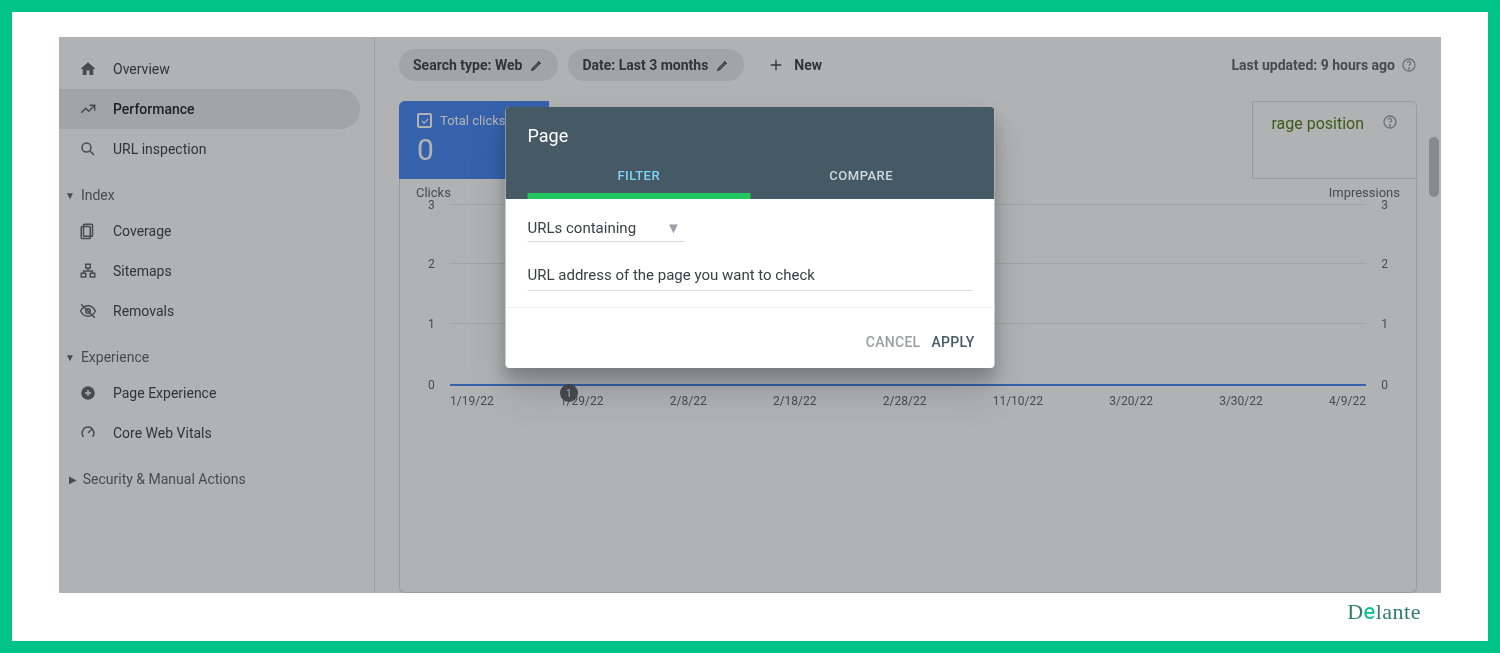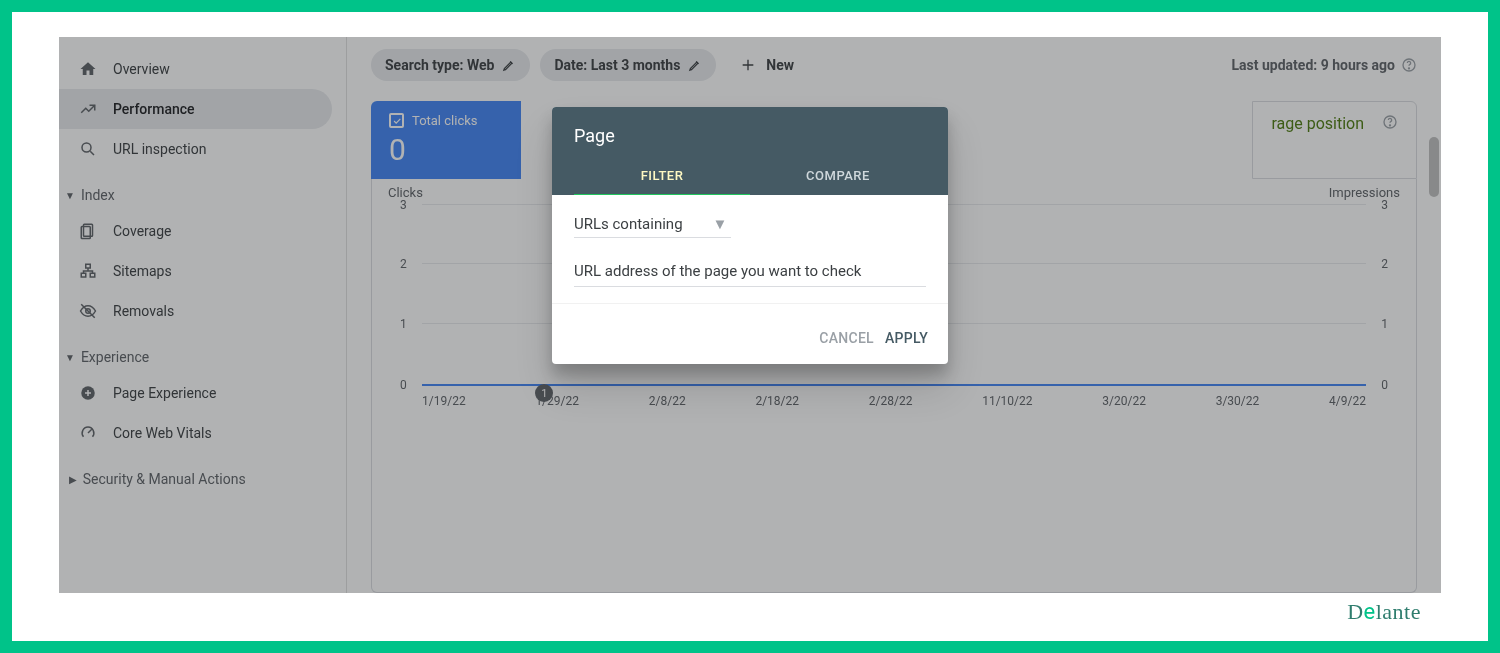--- a/index.html
+++ b/index.html
@@ -2,21 +2,21 @@
 <html><head>
 <meta charset="utf-8">
 <style>
 * { box-sizing: border-box; margin: 0; padding: 0; font-family: Roboto, "Google Sans", Arial, sans-serif; }
 body { width: 1500px; height: 653px; background: #fff; display: flex; flex-direction: column; overflow: hidden; }
 .outer { border: 12px solid #00C389; flex: 1; display: flex; flex-direction: column; position: relative; }
 .pad { background: #fff; padding: 25px 47px 10px 47px; flex: 1; display: flex; flex-direction: column; }
 .app { background: #fff; flex: 1; position: relative; display: flex; overflow: hidden; }
 
 
-.sidebar { width: 288px; background: #fff; padding-top: 12px; border-right: 1px solid #e0e0e0; font-size: 14px; color: #3c4043; }
+.sidebar { width: 316px; background: #fff; padding-top: 12px; border-right: 1px solid #e0e0e0; font-size: 14px; color: #3c4043; }
 .nav-item { display: flex; align-items: center; height: 40px; padding-left: 18px; border-radius: 0 20px 20px 0; margin-right: 14px; cursor: pointer; }
 .nav-item.active { background: #e8eaed; font-weight: 500; color: #202124; }
 .nav-item .ico { width: 22px; display:flex; align-items:center; justify-content:center; color:#5f6368; margin-right: 14px; }
 .nav-item.active .ico { color:#5f6368; }
 .section-h { display:flex; align-items:center; height: 32px; padding-left: 6px; color:#5f6368; font-size:14px; cursor:pointer; margin-top:10px;}
 .section-h .caret { margin-right: 6px; font-size:10px; }
 .section-h.plain { padding-left: 10px; }
 
 
 .main { flex:1; padding: 12px 24px 0 24px; display:flex; flex-direction:column; position:relative; }
@@ -42,26 +42,26 @@
 .dataline { position:absolute; left:0; right:0; border-top:2px solid #4285F4; }
 .ylab-l { position:absolute; left:-22px; font-size:12px; color:#5f6368; transform:translateY(-50%); }
 .ylab-r { position:absolute; right:-22px; font-size:12px; color:#5f6368; transform:translateY(-50%); }
 .xaxis { display:flex; justify-content:space-between; padding:10px 50px 14px 50px; font-size:12px; color:#5f6368; }
 .dot { width:18px; height:18px; background:#5f6368; color:#fff; border-radius:50%; font-size:11px; display:flex; align-items:center; justify-content:center; position:absolute; }
 
 
 .overlay { position:absolute; inset:0; background:rgba(32,33,36,0.35); }
 
 
-.modal { position:absolute; top:70px; left:50%; transform:translateX(-50%); width:396px; background:#fff; border-radius:4px; box-shadow: 0 11px 15px rgba(0,0,0,0.2), 0 24px 38px rgba(0,0,0,0.14); overflow:hidden; }
+.modal { position:absolute; top:70px; left:50%; transform:translateX(-50%); width:489px; background:#fff; border-radius:4px; box-shadow: 0 11px 15px rgba(0,0,0,0.2), 0 24px 38px rgba(0,0,0,0.14); overflow:hidden; }
 .modal-top { background:#455A64; color:#fff; padding:18px 22px 0 22px; }
 .modal-title { font-size:18px; font-weight:400; margin-bottom:12px; }
 .tabs { display:flex; }
 .tab { flex:1; text-align:center; padding:10px 0; font-size:13px; font-weight:500; letter-spacing:0.5px; cursor:pointer; color:#cfd8dc; border-bottom:2px solid transparent; }
-.tab.active { color:#fef9c3; border-bottom:1px solid #22c55e; }
+.tab.active { color:#7dd3fc; border-bottom:6px solid #22c55e; }
 .modal-body { padding: 18px 22px 0 22px; }
 .select { display:flex; align-items:flex-end; gap:30px; border-bottom:1px solid #dadce0; width:fit-content; padding: 2px 4px 4px 0; font-size:15px; color:#3c4043; cursor:pointer; }
 .input { width:100%; margin-top:24px; border:none; border-bottom:1px solid #dadce0; padding: 0 0 6px 0; font-size:15px; color:#3c4043; background:transparent; }
 .modal-actions { display:flex; justify-content:flex-end; gap:11px; padding: 26px 20px 18px 20px; margin-top:16px; border-top:1px solid #f1f1f1; }
 .txt-btn { font-size:14px; font-weight:500; letter-spacing:0.3px; background:none; border:none; cursor:pointer; }
 .txt-btn.cancel { color:#9aa0a6; }
 .txt-btn.apply { color:#455A64; }
 
 
 .sbar { position:absolute; right:2px; top:100px; width:10px; height:60px; background:#c1c1c1; border-radius:5px; }

